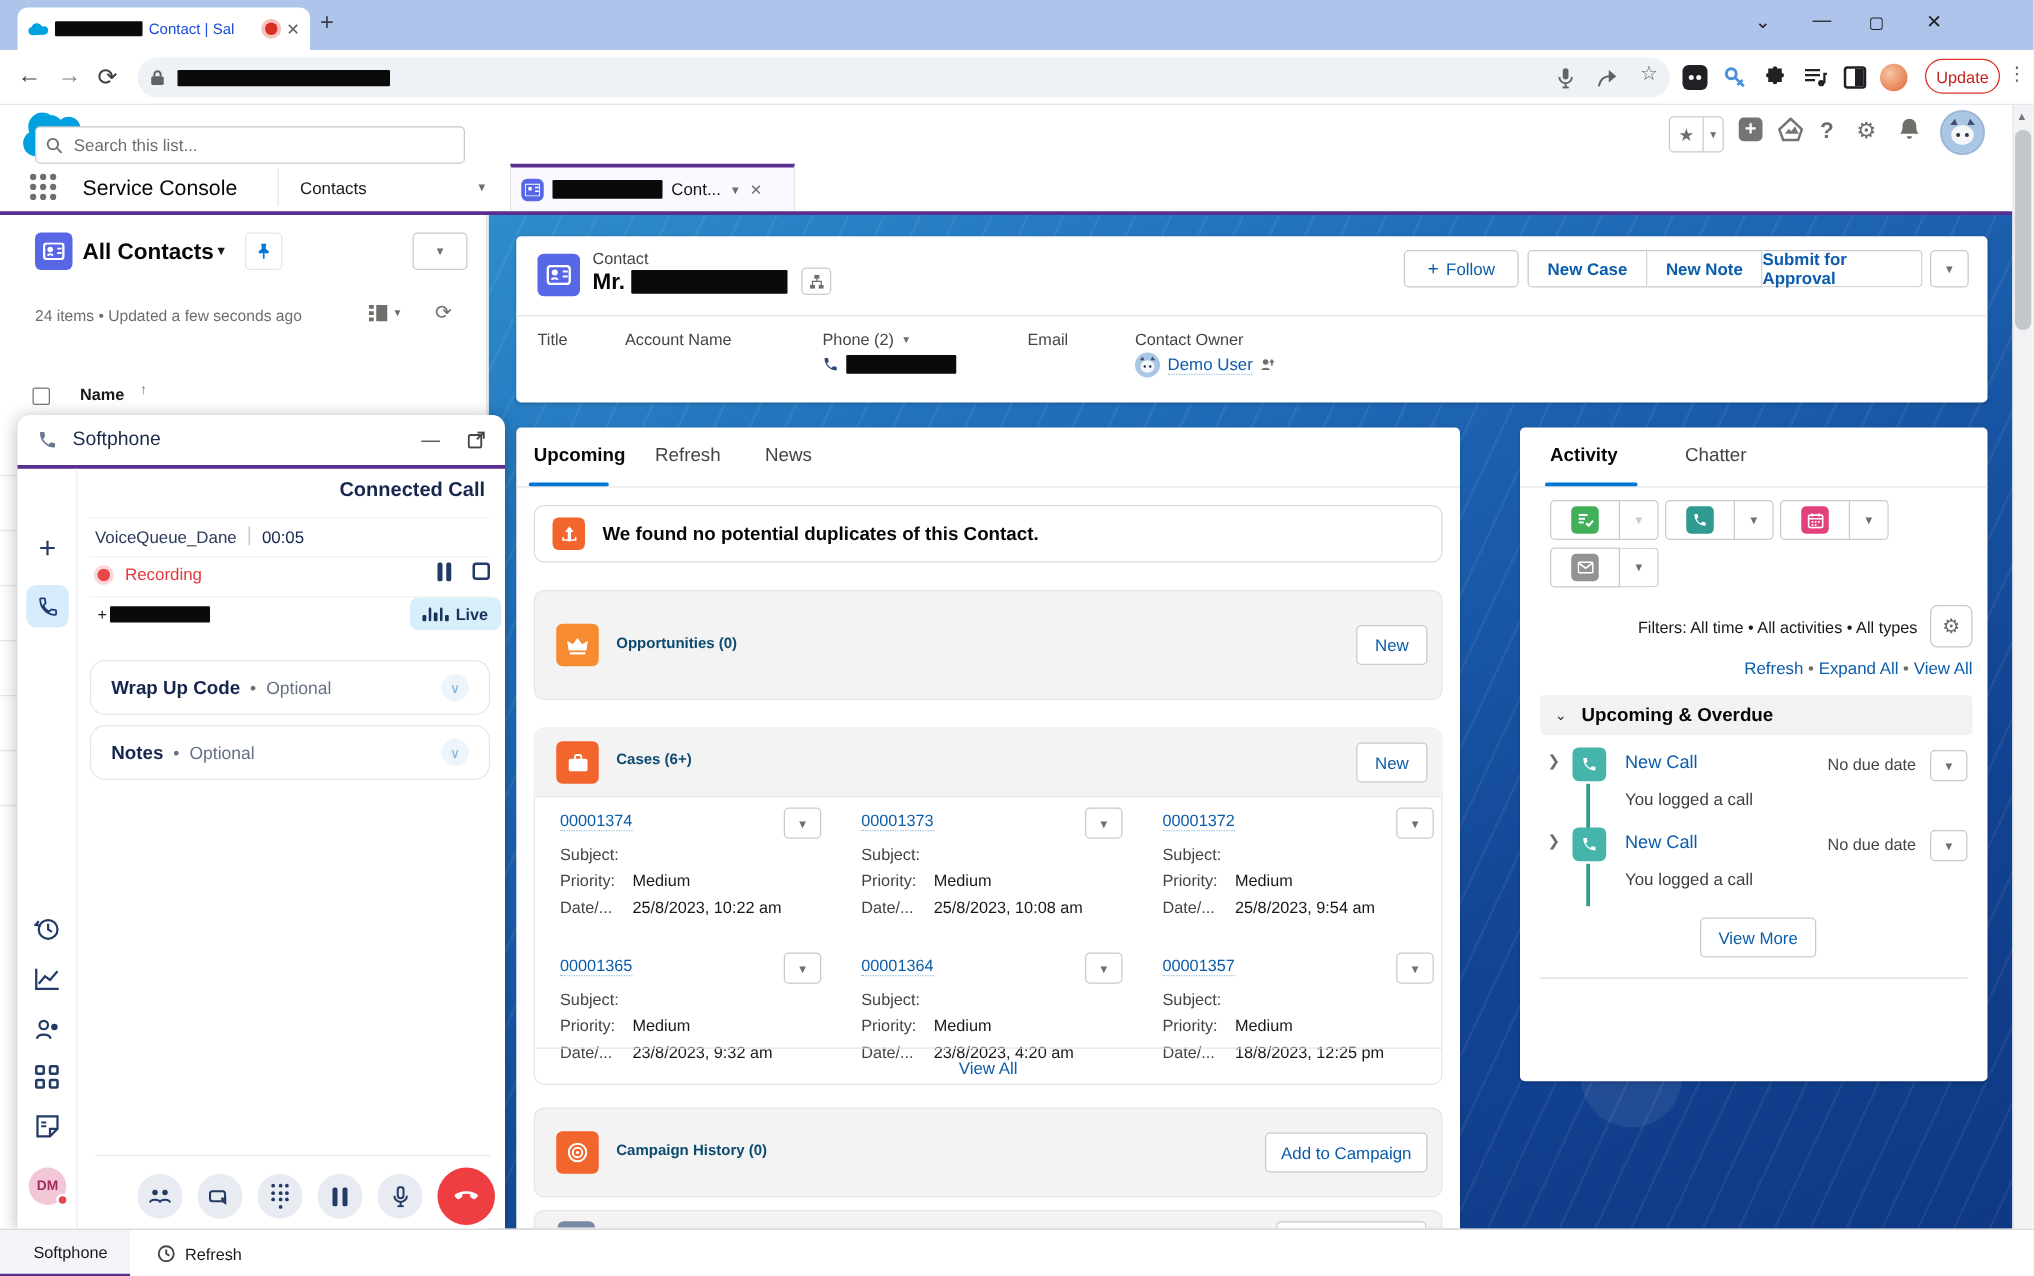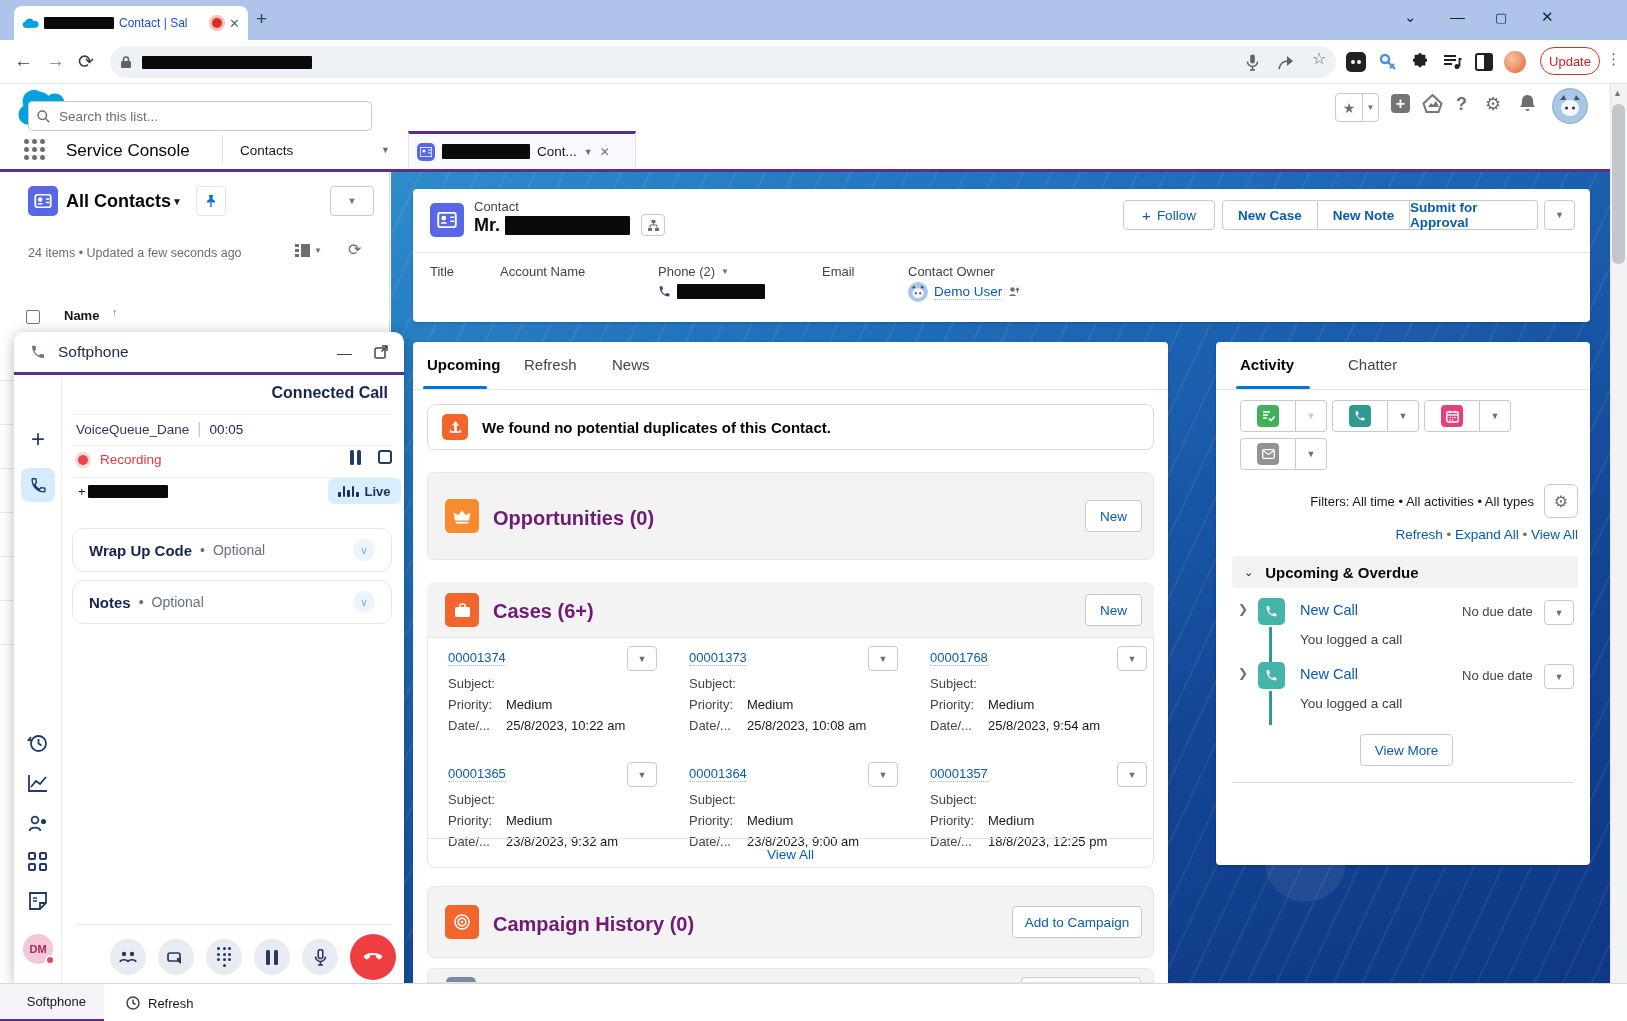--- a/index.html
+++ b/index.html
@@ -51,21 +51,21 @@
   
   .card{background:#fff;border-radius:4px;box-shadow:0 1px 3px rgba(0,0,0,.2);}
   .graycard{background:#f3f3f3;border:1px solid #e5e5e5;border-radius:8px;}
   .sfbtn{border:1px solid #c9c9c9;border-radius:4px;background:#fff;color:#0b5cab;font-size:13.5px;display:flex;align-items:center;justify-content:center;}
   .link{color:#0b5cab;text-decoration:none;}
   .fieldlbl{font-size:13px;color:#444;}
   .tabtxt{font-size:15px;color:#444;}
   .tabactive{font-weight:bold;color:#080707;}
   .blueunderline{height:3px;background:#0176d3;border-radius:2px;}
   .secicon{border-radius:5px;display:flex;align-items:center;justify-content:center;}
-  .sectitle{font-size:20px;font-weight:bold;color:#701a75;}
+  .sectitle{font-size:12px;font-weight:bold;color:#0c4a6e;}
   .caselink{font-size:13px;color:#0b5cab;border-bottom:1px dotted #99c3e0;}
   .caselbl{font-size:13px;color:#444;}
   .caseval{font-size:13px;color:#181818;}
   .ddbtn{width:30px;height:25px;border:1px solid #c9c9c9;border-radius:4px;background:#fff;color:#706e6b;font-size:9px;display:flex;align-items:center;justify-content:center;}
 
   
   .softphone{left:14px;top:332px;width:390px;height:651px;background:#fff;border-radius:10px 10px 0 0;box-shadow:0 2px 14px rgba(0,0,0,.28);}
   .sp-title{font-size:15.5px;color:#1a2b4a;}
   .sp-divider{left:0;top:40px;width:390px;height:3px;background:#5a2d91;}
   .sp-status{font-size:16px;font-weight:bold;color:#16254e;}
@@ -406,21 +406,21 @@
           <span class="caselbl" style="width:58px;">Priority:</span>
           <span class="caseval">Medium</span>
         </div>
       <div style="margin-top:6px;display:flex;">
           <span class="caselbl" style="width:58px;">Date/...</span>
           <span class="caseval">25/8/2023, 10:08 am</span>
         </div>
     </div>
 
     <div style="position:relative;height:94px;">
-      <a class="caselink">00001768</a>
+      <a class="caselink">00001372</a>
       <div class="ddbtn" style="position:absolute;right:0;top:-2px;">▼</div>
       <div style="margin-top:10px;display:flex;">
           <span class="caselbl" style="width:58px;">Subject:</span>
         </div>
       <div style="margin-top:6px;display:flex;">
           <span class="caselbl" style="width:58px;">Priority:</span>
           <span class="caseval">Medium</span>
         </div>
       <div style="margin-top:6px;display:flex;">
           <span class="caselbl" style="width:58px;">Date/...</span>
@@ -449,21 +449,21 @@
       <div class="ddbtn" style="position:absolute;right:8px;top:-2px;">▼</div>
       <div style="margin-top:10px;display:flex;">
           <span class="caselbl" style="width:58px;">Subject:</span>
         </div>
       <div style="margin-top:6px;display:flex;">
           <span class="caselbl" style="width:58px;">Priority:</span>
           <span class="caseval">Medium</span>
         </div>
       <div style="margin-top:6px;display:flex;">
           <span class="caselbl" style="width:58px;">Date/...</span>
-          <span class="caseval">23/8/2023, 9:00 am</span>
+          <span class="caseval">23/8/2023, 4:20 am</span>
         </div>
     </div>
 
     <div style="position:relative;height:94px;">
       <a class="caselink">00001357</a>
       <div class="ddbtn" style="position:absolute;right:0;top:-2px;">▼</div>
       <div style="margin-top:10px;display:flex;">
           <span class="caselbl" style="width:58px;">Subject:</span>
         </div>
       <div style="margin-top:6px;display:flex;">

